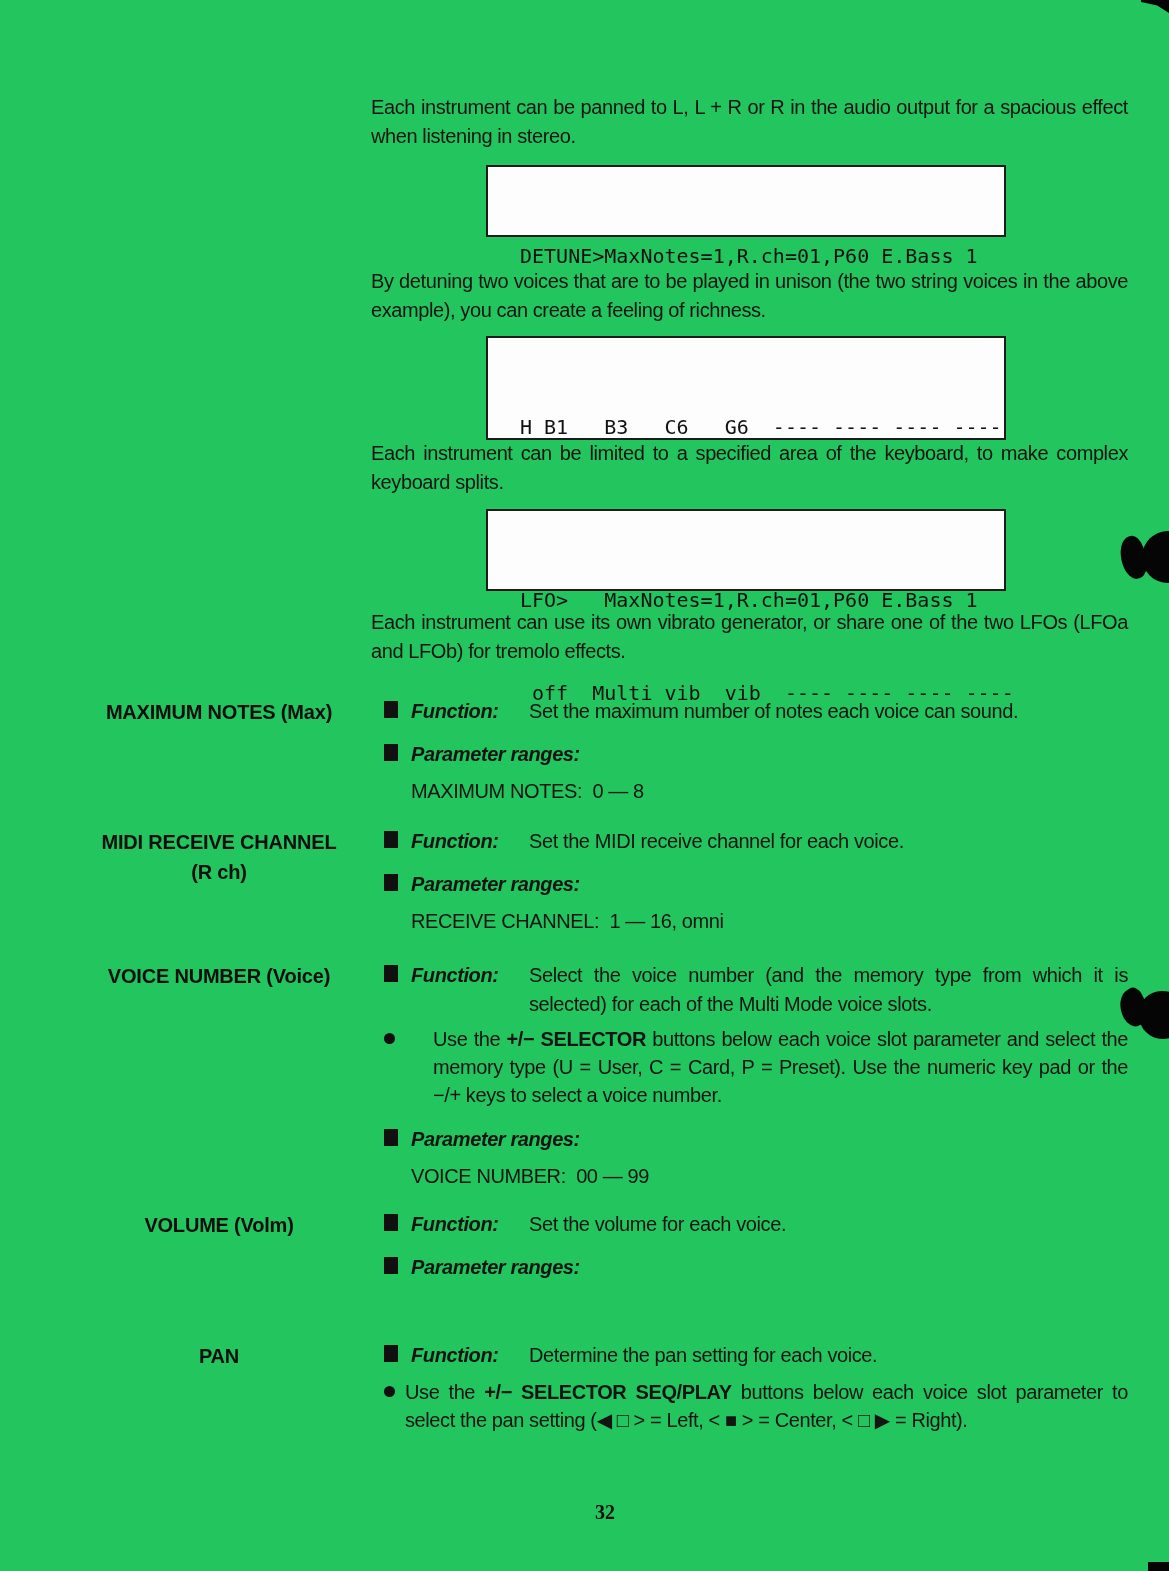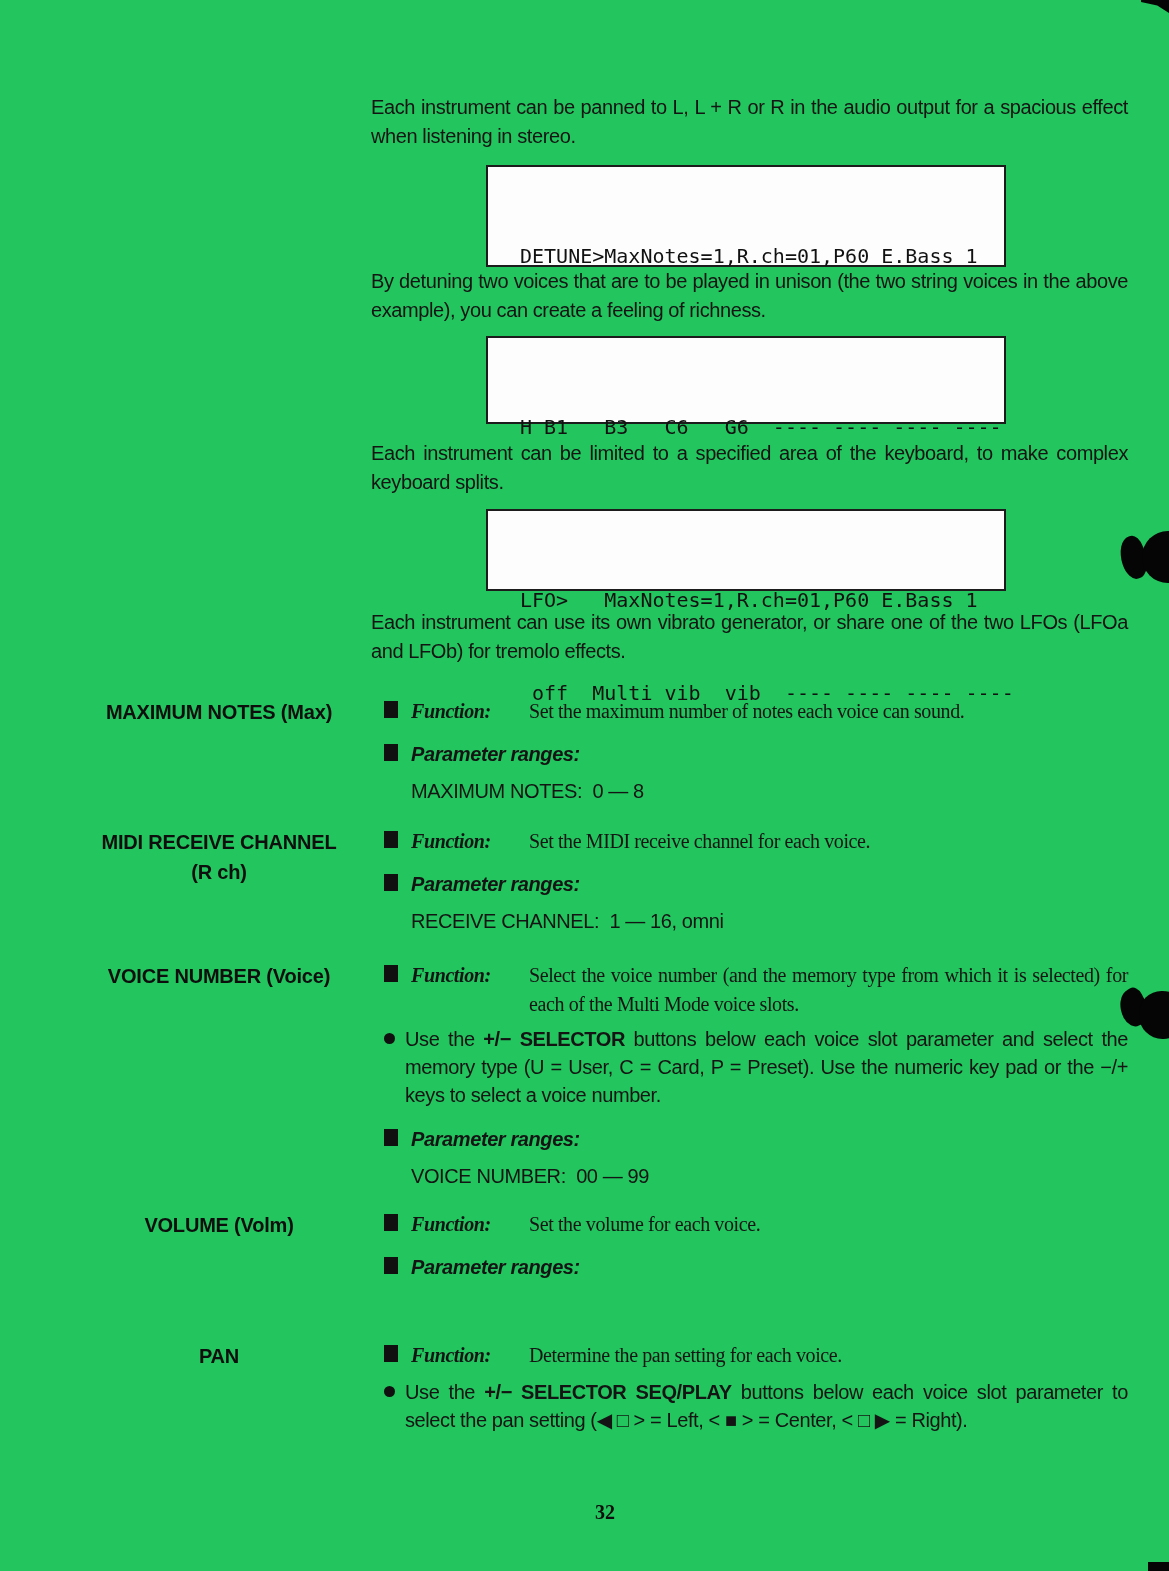--- a/index.html
+++ b/index.html
@@ -25,21 +25,21 @@
   }
 
   
   .section { position:absolute; left:0; width:1169px; }
   .heading {
     position:absolute; left:69px; top:0; width:300px; text-align:center;
     font-weight:bold; font-size:20px; letter-spacing:-0.2px; line-height:30px; color:#0e0e0e;
   }
   .content { margin-left:371px; width:757px; }
 
-  .frow { display:flex; padding-left:13px;font-family:Liberation Serif, serif; }
+  .frow { display:flex; padding-left:13px; }
   .marker-sq { flex:none; width:14px; height:17px; background:#101010; margin-top:4px; }
   .flabel { flex:none; margin-left:13px; width:118px; font-weight:bold; font-style:italic; }
   .ftext { flex:1; text-align:justify; }
 
   .prow { display:flex; padding-left:13px; margin-top:14px; }
   .plabel { margin-left:13px; font-weight:bold; font-style:italic; }
   .pvalue { margin-left:40px; margin-top:8px; white-space:pre; }
 
   .brow { display:flex; padding-left:13px; }
   .marker-dot { flex:none; width:11px; height:11px; border-radius:50%; background:#101010; margin:8px 10px 0 0; }
@@ -63,28 +63,28 @@
     border-radius:70% 30% 60% 40%; transform:rotate(-28deg); }
   .corner-bar-bottom { left:1148px; top:1562px; width:21px; height:9px; }
 </style>
 </head>
 <body>
 
 <div class="page">
 
   <p class="para body-text" style="top:93px;">Each instrument can be panned to L, L + R or R in the audio output for a spacious effect when listening in stereo.</p>
 
-  <div class="lcd" style="top:165px; height:102px;">
+  <div class="lcd" style="top:165px; height:72px;">
     <div>DETUNE&gt;MaxNotes=1,R.ch=01,P60 E.Bass 1</div>
     <div> +0   +0   -1   +1   --   --   --   --</div>
   </div>
 
   <p class="para body-text" style="top:267px;">By detuning two voices that are to be played in unison (the two string voices in the above example), you can create a feeling of richness.</p>
 
-  <div class="lcd" style="top:336px; height:88px;">
+  <div class="lcd" style="top:336px; height:104px;">
     <div>H B1   B3   C6   G6  ---- ---- ---- ----</div>
     <div>L C1   C2   C4   C4  ---- ---- ---- ----</div>
   </div>
 
   <p class="para body-text" style="top:439px;">Each instrument can be limited to a specified area of the keyboard, to make complex keyboard splits.</p>
 
   <div class="lcd" style="top:509px; height:82px;">
     <div>LFO&gt;   MaxNotes=1,R.ch=01,P60 E.Bass 1</div>
     <div> off  Multi vib  vib  ---- ---- ---- ----</div>
   </div>
@@ -127,21 +127,21 @@
   </div>
 
   <div class="section body-text" style="top:961px;">
     <div class="heading">VOICE NUMBER (Voice)</div>
     <div class="content">
       <div class="frow">
         <span class="marker-sq"></span>
         <span class="flabel">Function:</span>
         <span class="ftext">Select the voice number (and the memory type from which it is selected) for each of the Multi Mode voice slots.</span>
       </div>
-      <div class="brow" style="margin-top:6px;">
+      <div class="brow" style="margin-top:6px;gap:28px;">
         <span class="marker-dot"></span>
         <span class="btext"><span>Use the </span><span class="seg-bold">+/− SELECTOR</span><span> buttons below each voice slot parameter and select the memory type (U = User, C = Card, P = Preset). Use the numeric key pad or the −/+ keys to select a voice number.</span></span>
       </div>
       <div class="prow" style="margin-top:16px;">
         <span class="marker-sq"></span>
         <span class="plabel">Parameter ranges:</span>
       </div>
       <div class="pvalue">VOICE NUMBER:  00 — 99</div>
     </div>
   </div>

